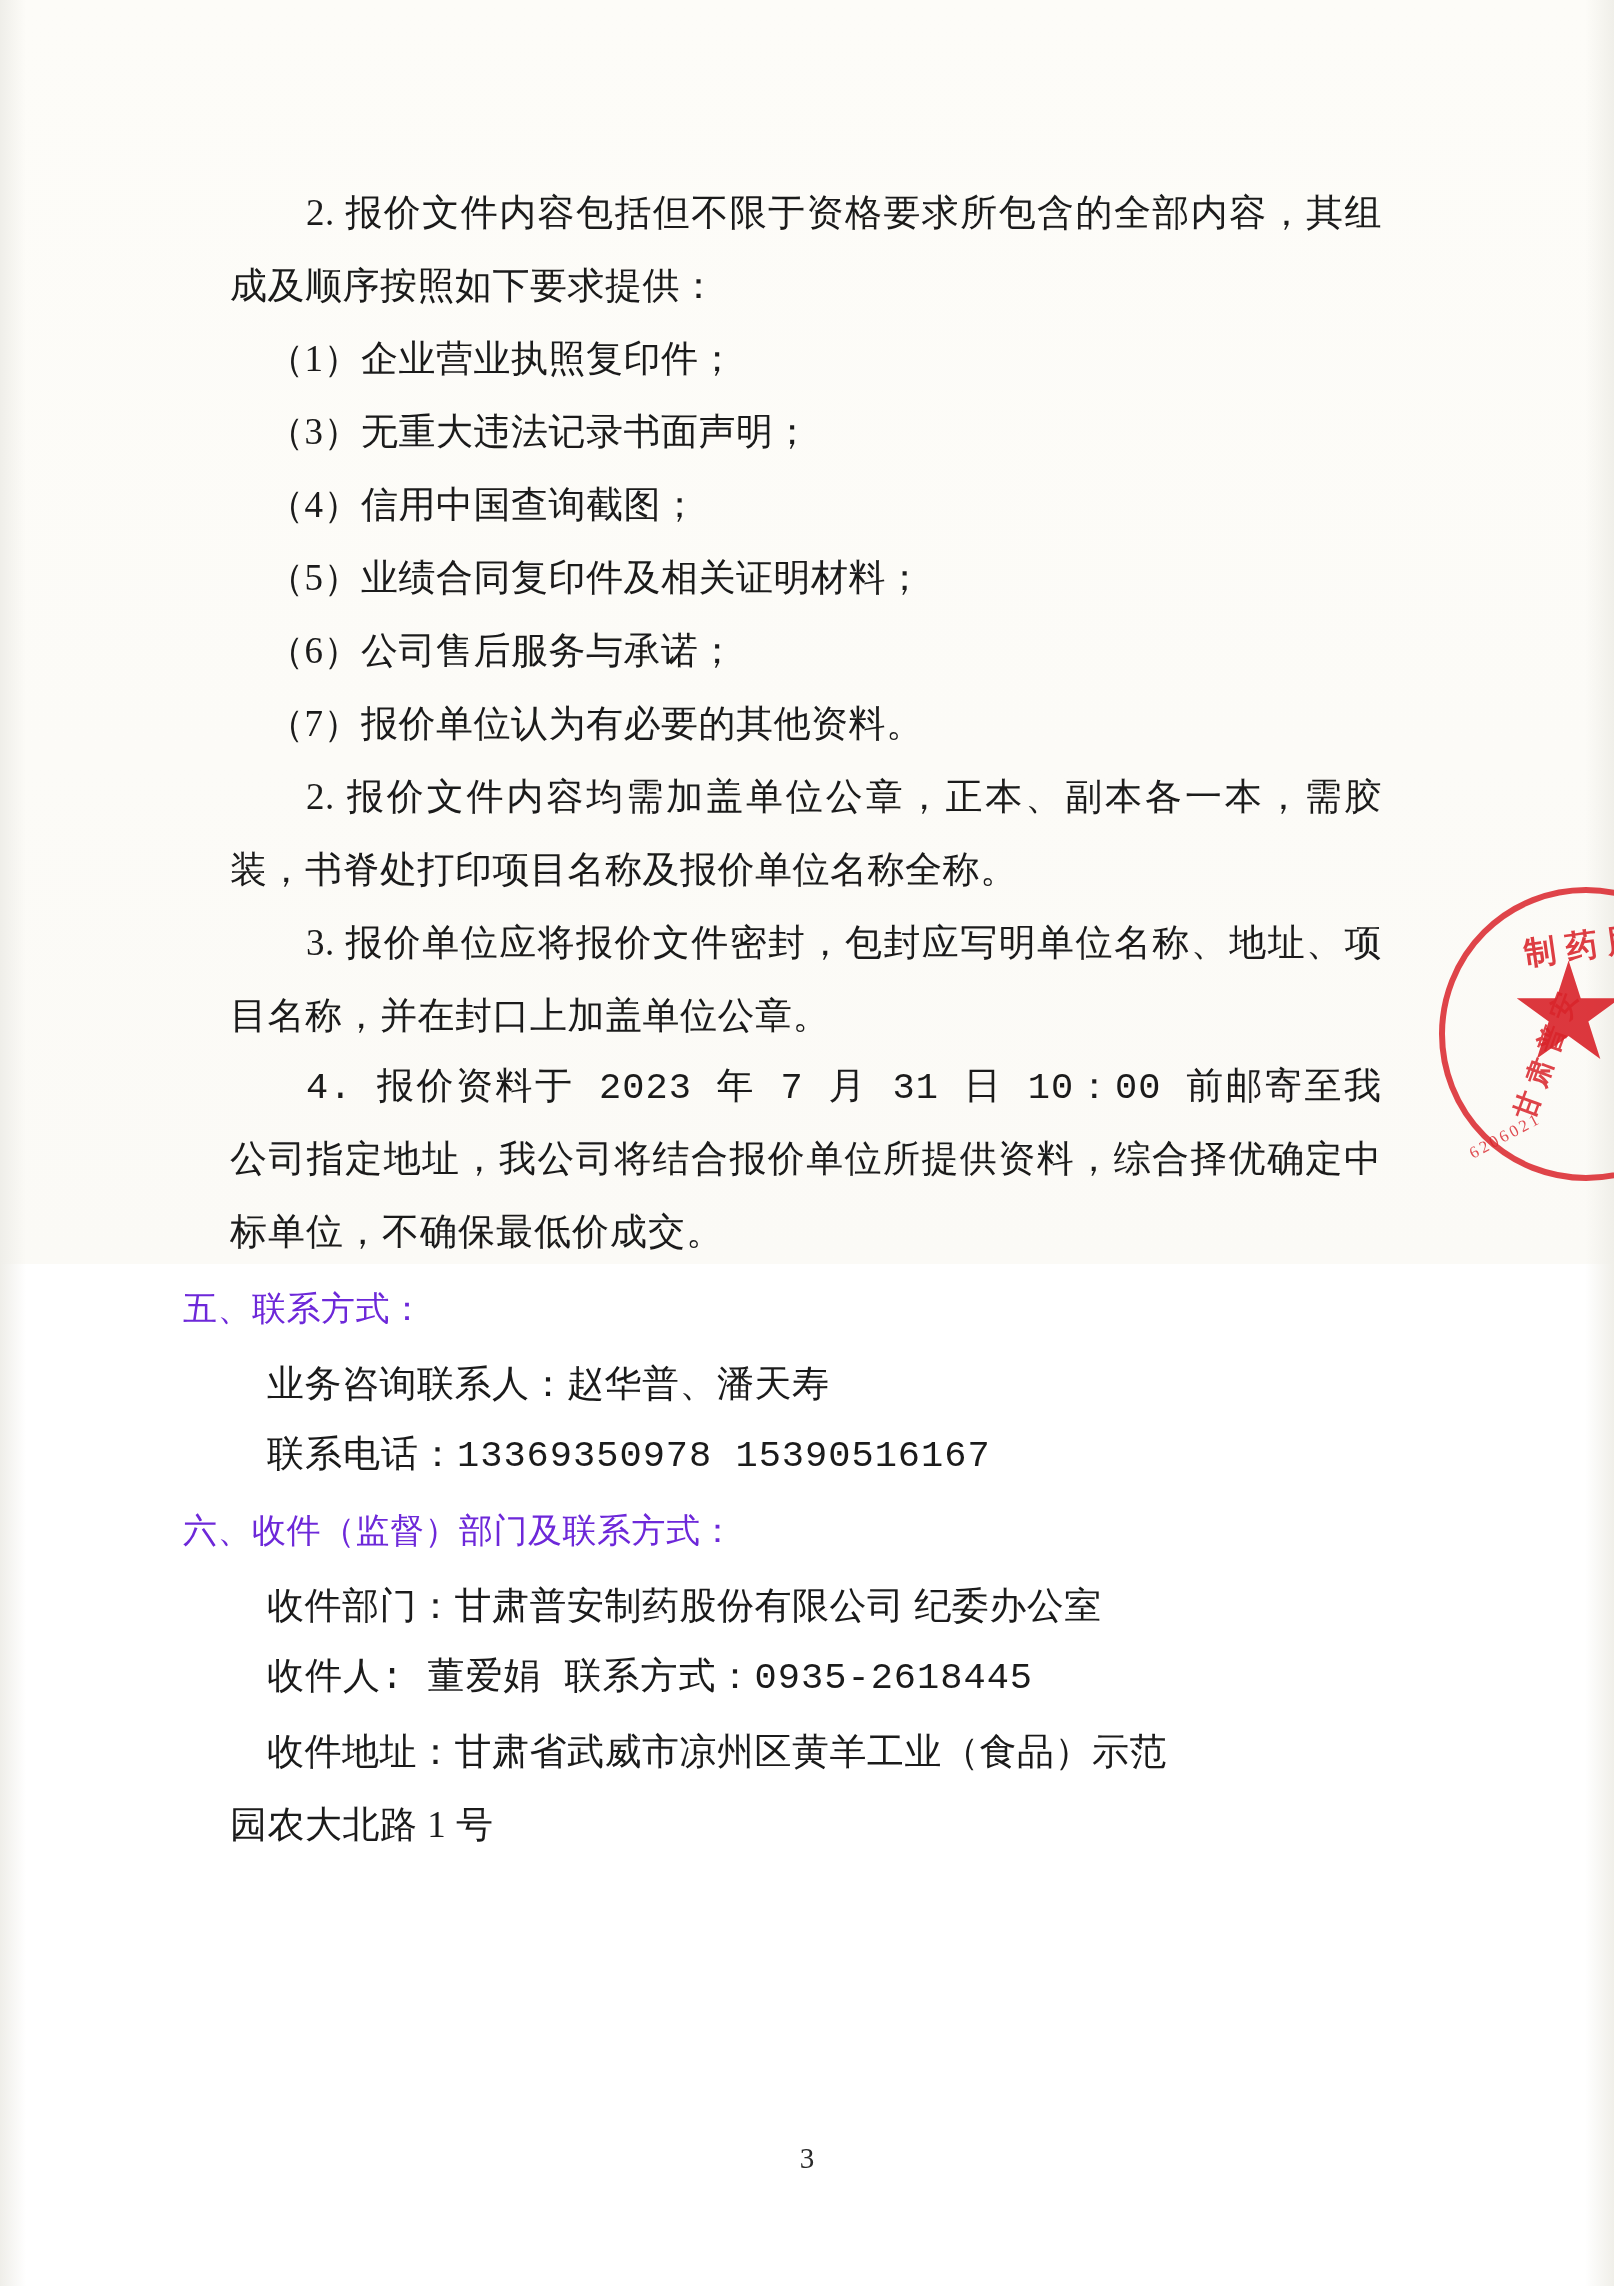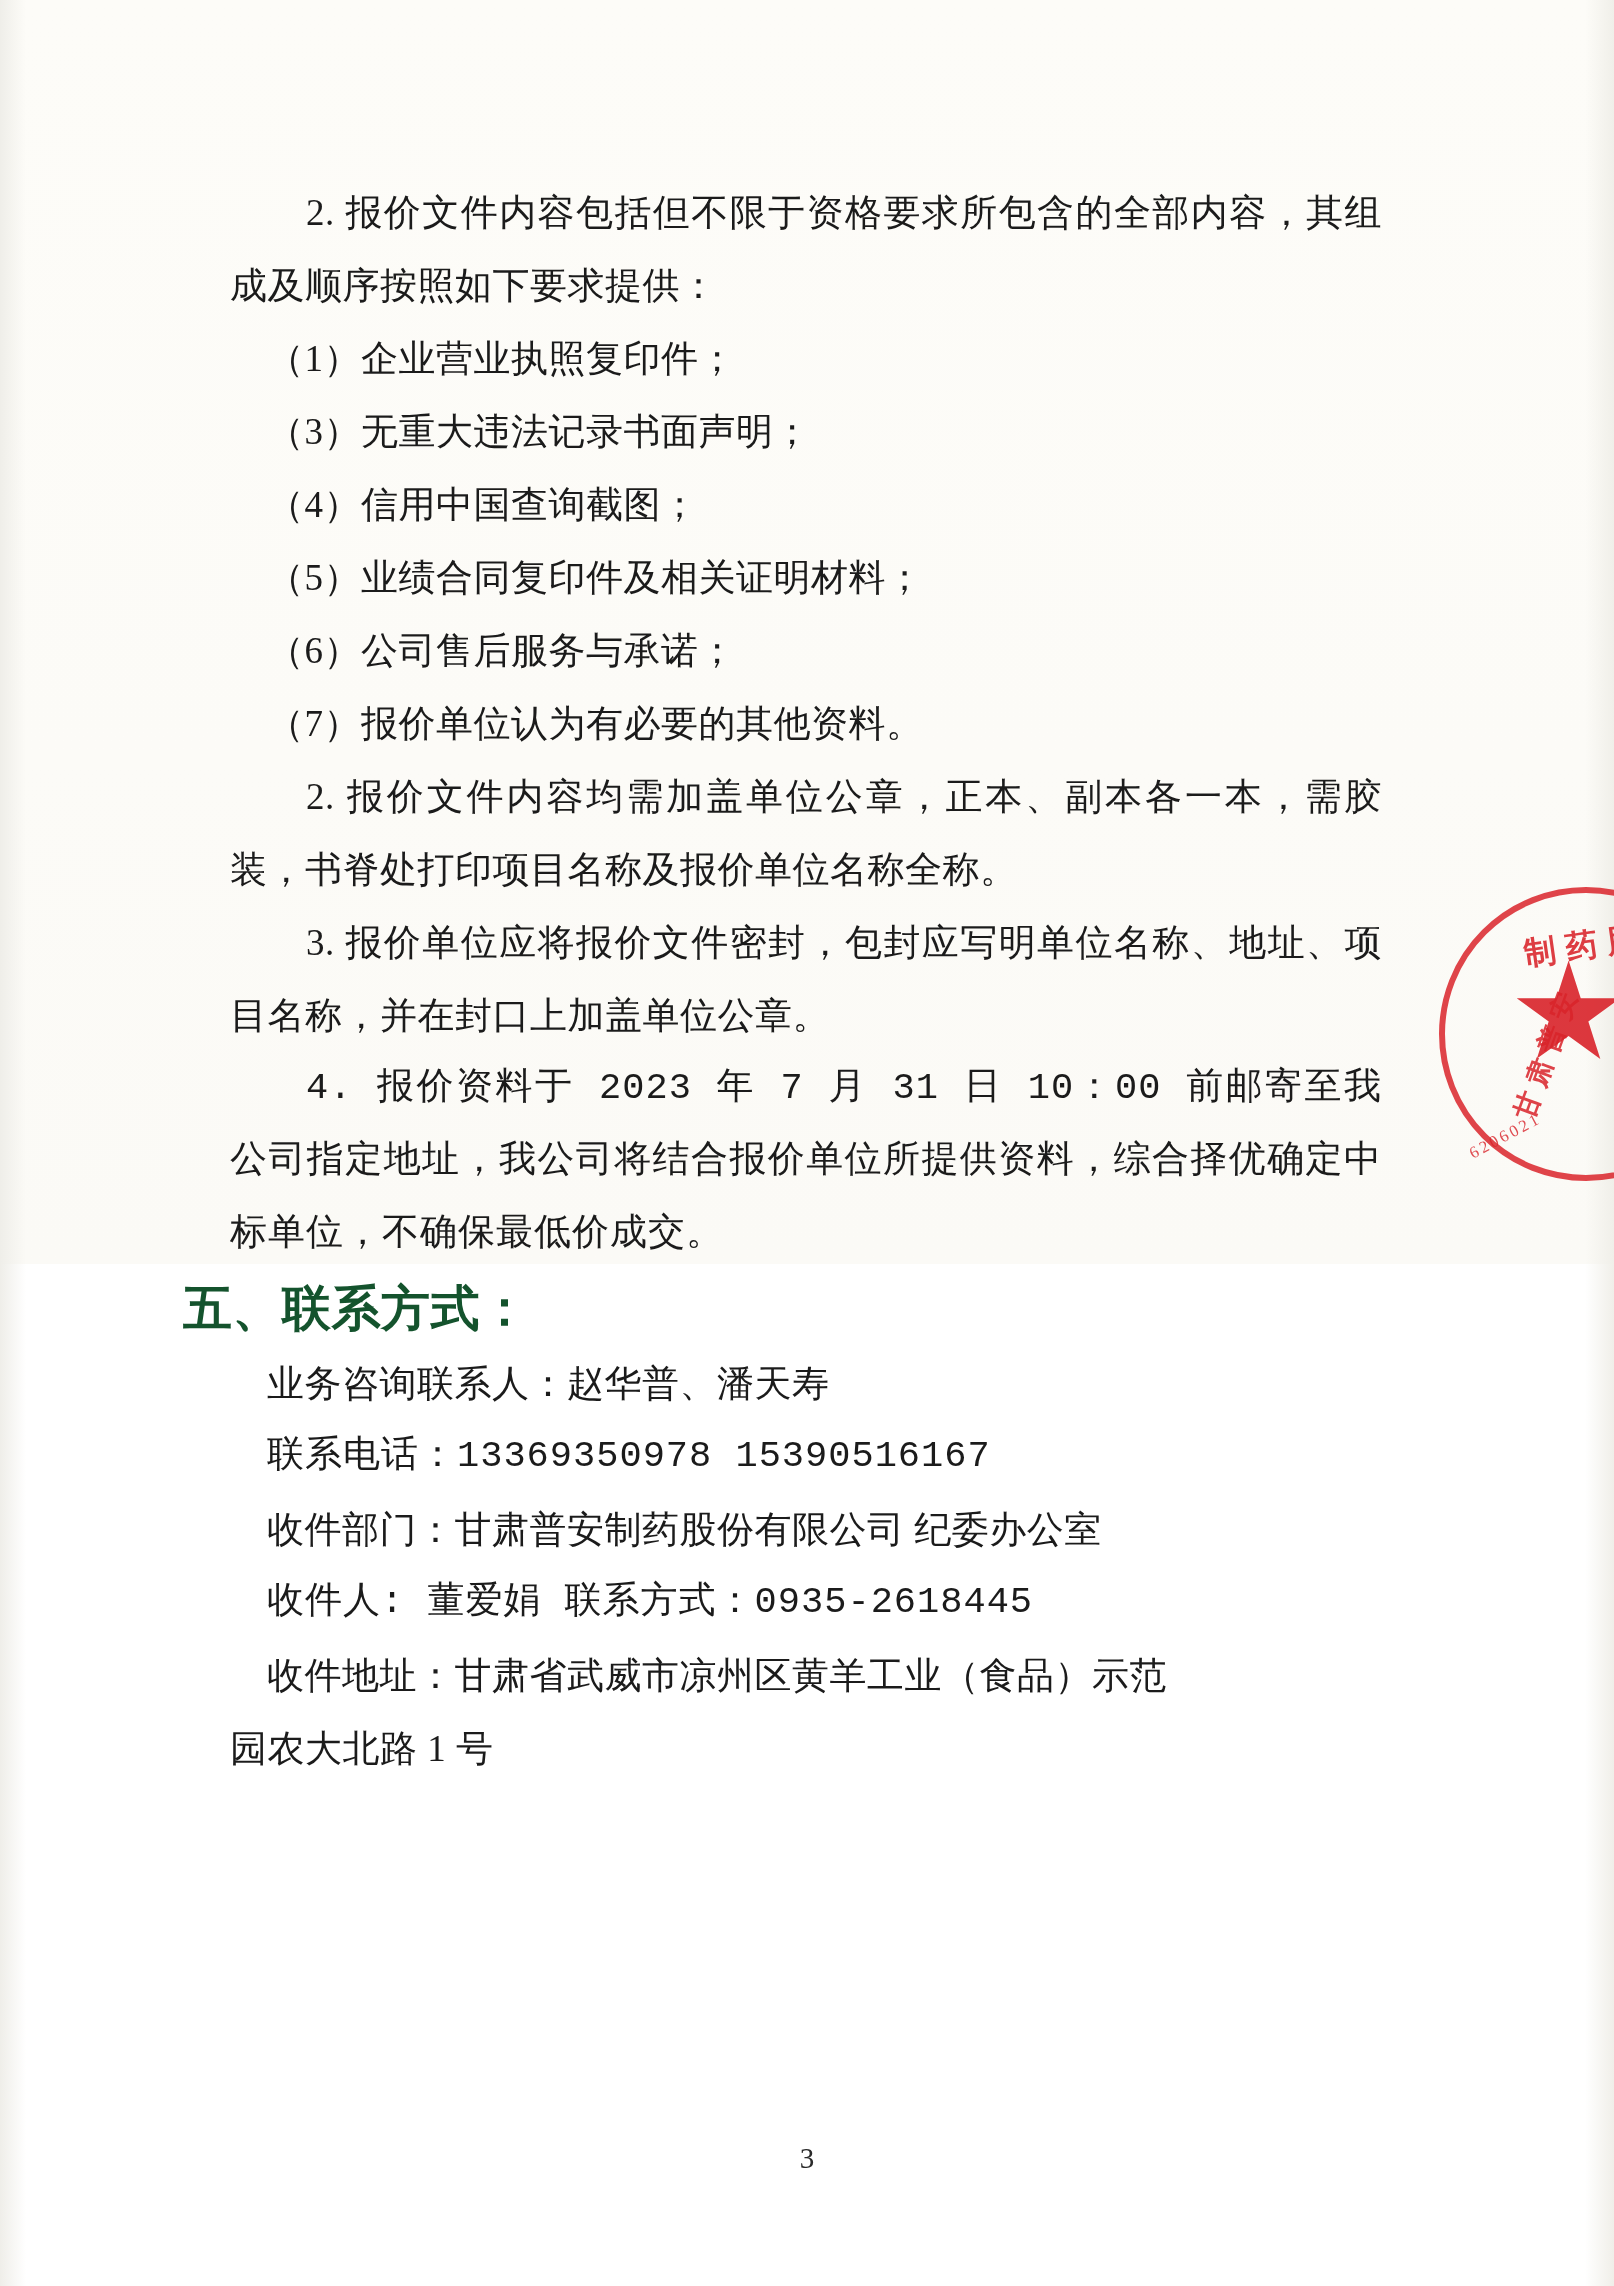--- a/index.html
+++ b/index.html
@@ -62,25 +62,25 @@
     letter-spacing: 0.5px;
     text-align: justify;
   }
   .indent {
     text-indent: 76px;
   }
   .sub-item {
     text-indent: 37px;
   }
   .heading {
-    font-weight: bold;
-    font-size: 49px;
+    font-weight: normal;
+    font-size: 34px;
     line-height: 76px;
     margin-left: -47px;
-    color: #14532d;
+    color: #6d28d9;
   }
   .sub-line {
     text-indent: 37px;
     font-family: Liberation Serif, serif;
   }
   .nums {
     font-family: Liberation Mono, monospace;
     letter-spacing: 1px;
   }
   .page-number {
@@ -214,20 +214,21 @@
     <p class="sub-item">（7）报价单位认为有必要的其他资料。</p>
 
     <p class="indent">2. 报价文件内容均需加盖单位公章，正本、副本各一本，需胶装，书脊处打印项目名称及报价单位名称全称。</p>
     <p class="indent">3. 报价单位应将报价文件密封，包封应写明单位名称、地址、项目名称，并在封口上加盖单位公章。</p>
     <p class="indent nums">4. 报价资料于 2023 年 7 月 31 日 10：00 前邮寄至我公司指定地址，我公司将结合报价单位所提供资料，综合择优确定中标单位，不确保最低价成交。</p>
 
     <p class="heading">五、联系方式：</p>
     <p class="sub-line">业务咨询联系人：赵华普、潘天寿</p>
     <p class="sub-line nums">联系电话：13369350978    15390516167</p>
 
+    <p class="heading">六、收件（监督）部门及联系方式：</p>
     <p class="sub-line">收件部门：甘肃普安制药股份有限公司  纪委办公室</p>
     <p class="sub-line nums">收件人: 董爱娟    联系方式：0935-2618445</p>
     <p class="sub-line">收件地址：甘肃省武威市凉州区黄羊工业（食品）示范</p>
     <p>园农大北路 1 号</p>
 
   </div>
 
   <div class="page-number">3</div>
 </div>
 

